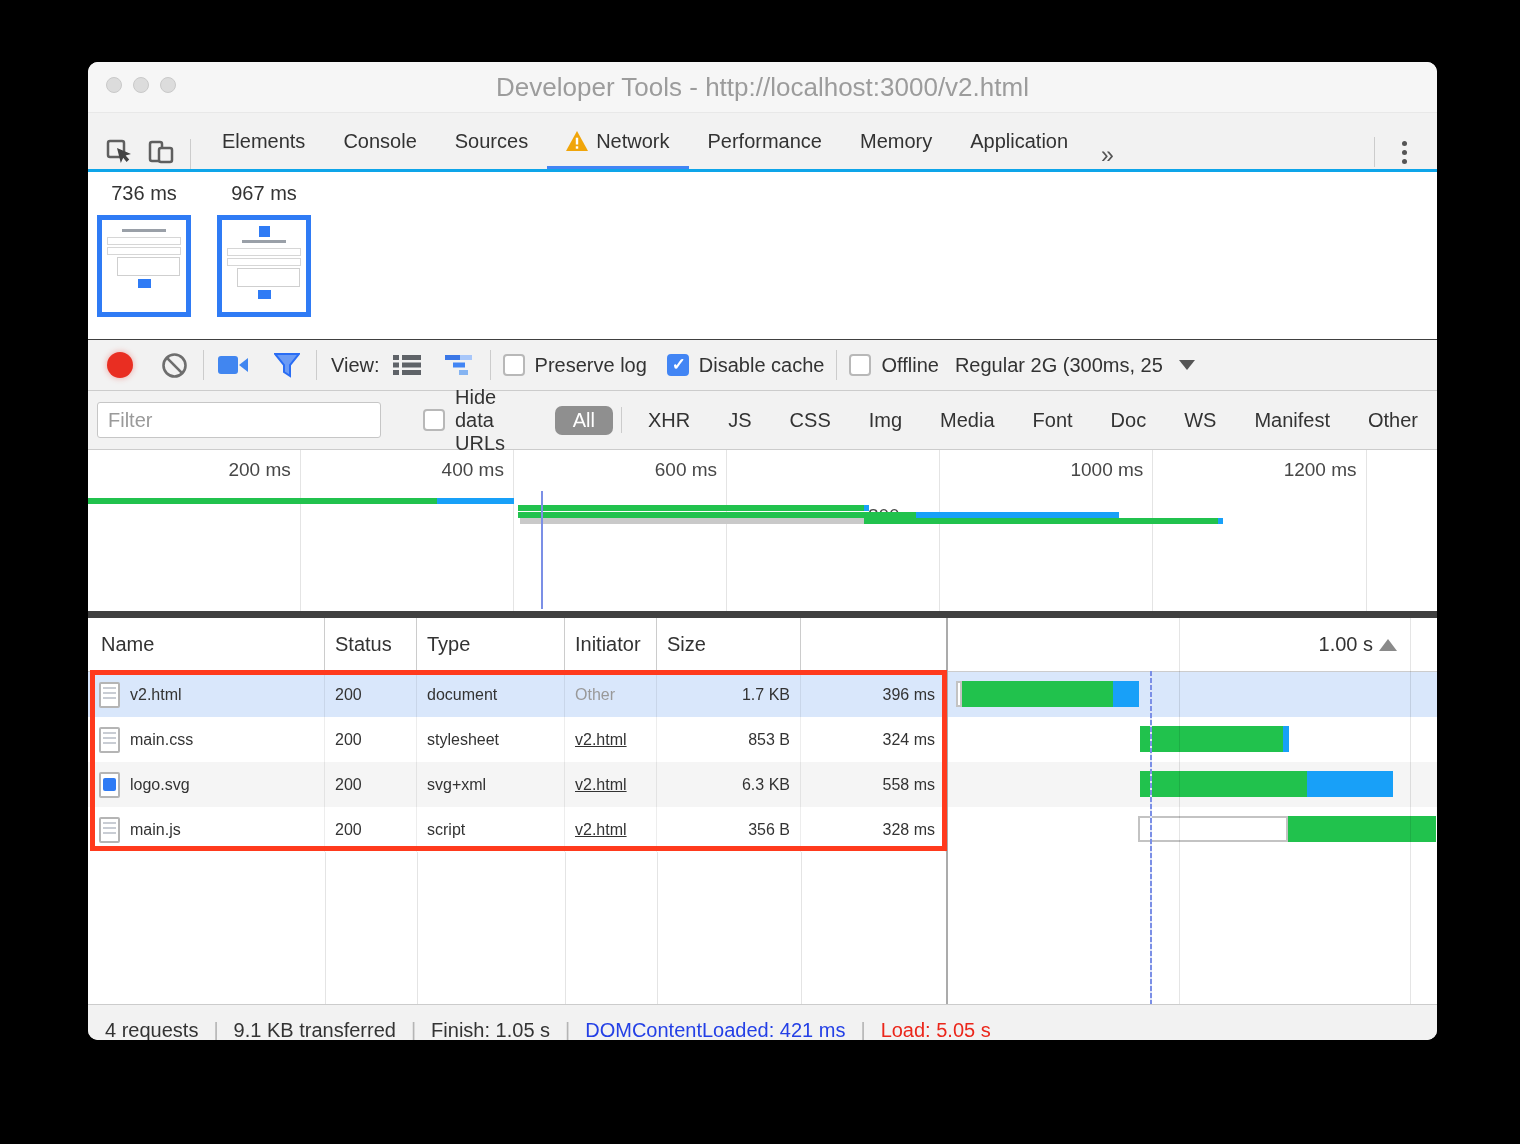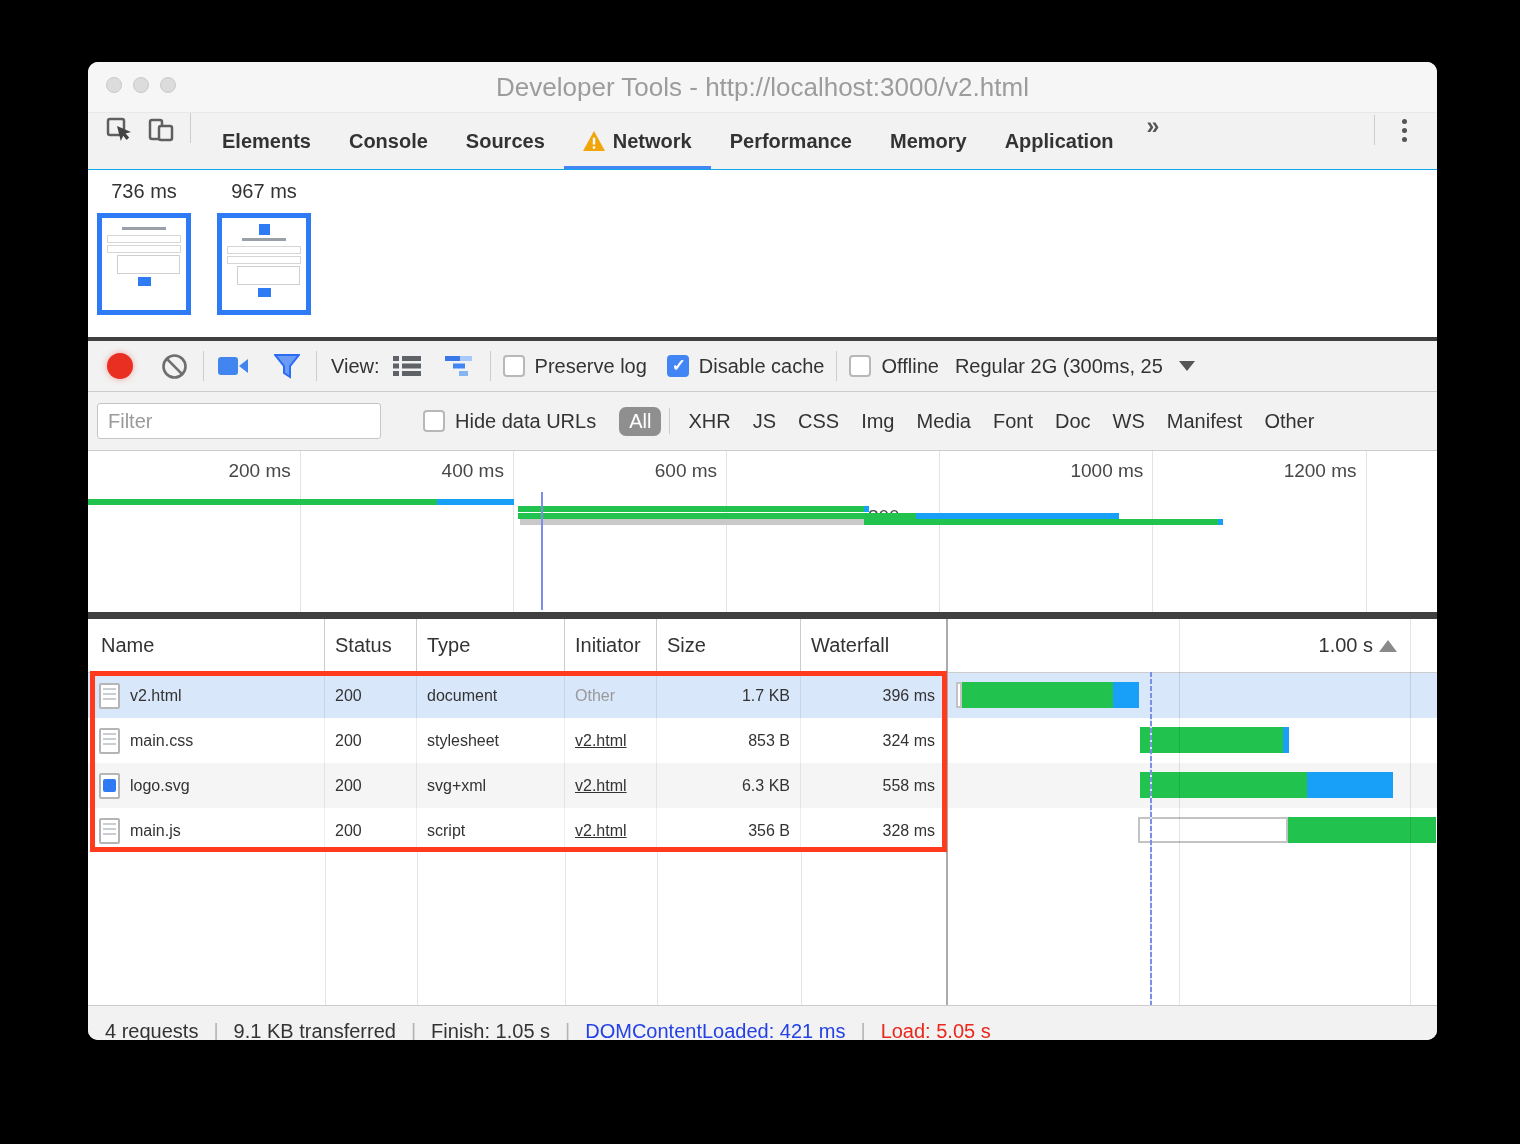--- a/index.html
+++ b/index.html
@@ -7,34 +7,34 @@
        font-family:"Liberation Sans",sans-serif;color:#333;overflow:hidden;}
   .window{position:absolute;left:88px;top:62px;width:1349px;height:978px;
           background:#fff;border-radius:10px;overflow:hidden;}
   
   .titlebar{height:50px;background:#f6f6f6;position:relative;border-bottom:1px solid #e8e8e8;}
   .traffic{position:absolute;left:18px;top:15px;display:flex;gap:11px;}
   .tl{width:16px;height:16px;border-radius:50%;background:#dcdcdc;border:1px solid #c9c9c9;box-sizing:border-box;}
   .wtitle{position:absolute;left:0;right:0;top:0;height:50px;line-height:50px;text-align:center;
           color:#9c9c9c;font-size:26px;}
   
-  .tabbar{height:56px;background:#f2f2f2;border-bottom:1px solid #0ea5e9;display:flex;align-items:flex-start;font-weight:bold;}
+  .tabbar{height:56px;background:#f2f2f2;border-bottom:3px solid #0ea5e9;display:flex;align-items:flex-end;}
   .icon-btn{width:34px;height:34px;display:flex;align-items:center;justify-content:center;}
   .ib1{margin-left:14px;} .ib2{margin-left:8px;}
   .vdiv{width:1px;height:30px;background:#ccc;margin:0 12px;}
   .tabs{display:flex;align-items:stretch;height:56px;}
   .tab{display:flex;align-items:center;gap:8px;padding:0 19px;font-size:20px;color:#333;cursor:default;}
   .tab.active{box-shadow:inset 0 -3px 0 #4285f4;}
   .warn{display:flex;align-items:center;}
   .overflow{font-size:23px;color:#555;padding:0 14px;display:flex;align-items:center;}
   .right-grp{margin-left:auto;display:flex;align-items:center;}
   .kebab{width:34px;height:34px;display:flex;flex-direction:column;align-items:center;justify-content:center;gap:4px;margin-right:16px;}
   .kdot{width:5px;height:5px;border-radius:50%;background:#555;}
   
-  .filmstrip{height:167px;background:#fff;border-bottom:4px solid #404040;position:relative;}
+  .filmstrip{height:167px;background:#fff;border-bottom:1px solid #404040;position:relative;}
   .frames{display:flex;gap:26px;padding-left:9px;padding-top:10px;}
   .frame{width:94px;display:flex;flex-direction:column;align-items:center;}
   .ftime{font-size:20px;color:#333;margin-bottom:10px;}
   .thumb{width:94px;height:102px;border:5px solid #2f7bf5;box-sizing:border-box;background:#fff;overflow:hidden;}
   .sk-logo{width:11px;height:11px;background:#2f7bf5;margin:6px auto 2px;}
   .sk-title{height:3px;background:#9aa0a8;width:44px;margin:9px auto 5px;}
   .sk-title.t2{margin-top:3px;}
   .sk-line{height:6px;border:1px solid #d6d6d6;margin:2px 5px;}
   .sk-area{height:17px;border:1px solid #cfcfcf;margin:2px 6px 3px 15px;}
   .sk-btn{width:13px;height:9px;background:#2f7bf5;margin:3px auto;}
@@ -50,21 +50,21 @@
   .cbwrap{display:flex;align-items:center;}
   .throttle{display:flex;align-items:center;margin-left:16px;max-width:270px;}
   .throttle-label{white-space:nowrap;overflow:hidden;}
   .caret{width:0;height:0;border-left:8px solid transparent;border-right:8px solid transparent;border-top:10px solid #555;margin-left:16px;flex:none;}
   
   .filterrow{height:58px;background:#f2f2f2;border-bottom:1px solid #ccc;display:flex;align-items:center;padding-left:9px;font-size:20px;gap:8px;}
   .filter-input{width:262px;height:34px;border:1px solid #c6c6c6;border-radius:3px;font-size:20px;padding:0 10px;
                 font-family:"Liberation Sans",sans-serif;color:#333;background:#fff;}
   .filter-input::placeholder{color:#9a9a9a;}
   .chips{display:flex;align-items:center;margin-left:14px;}
-  .chip{padding:3px 10px;color:#333;margin:0 1px;}
+  .chip{padding:3px 18px;color:#333;margin:0 1px;}
   .chip.active{background:#8f8f8f;color:#fff;border-radius:7px;}
   .chipdiv{width:1px;height:26px;background:#ccc;margin:0 7px;}
   .hdu{margin-left:34px;}
   
   .overview{height:161px;background:#fff;border-bottom:7px solid #404040;position:relative;}
   .ov-grid{position:absolute;top:0;bottom:0;width:1px;background:#e4e4e4;}
   .ov-tick{position:absolute;top:9px;font-size:19px;color:#474747;transform:translateX(-100%);padding-right:9px;white-space:nowrap;}
   .ov-row{position:absolute;left:0;right:0;height:6px;}
   .ov-seg{position:absolute;height:100%;}
   .ov-marker{position:absolute;width:2px;background:#7b8fe6;top:41px;bottom:2px;}
@@ -318,21 +318,20 @@
       <div class="ov-marker" style="left: 33.6%;"></div>
     </div>
 
   <div class="gridarea">
     <div class="thead">
       <div class="hcell hc0">Name</div>
       <div class="hcell hc1">Status</div>
       <div class="hcell hc2">Type</div>
       <div class="hcell hc3">Initiator</div>
       <div class="hcell hc4">Size</div>
-      <div class="hcell hc6">Waterfall</div>
       <div class="scale-label">
         <span>1.00 s</span>
         <span class="sort-tri"></span>
       </div>
     </div>
     <div class="rows" id="rows">
         <div class="trow sel">
           <div class="cell c0">
             <span class="ficon"></span>
             <span class="fname">v2.html</span>

